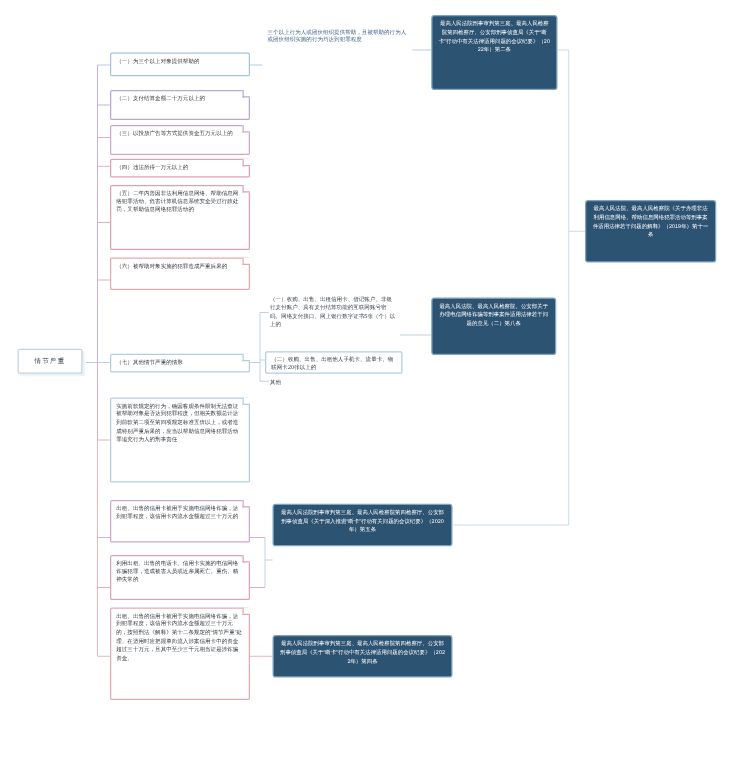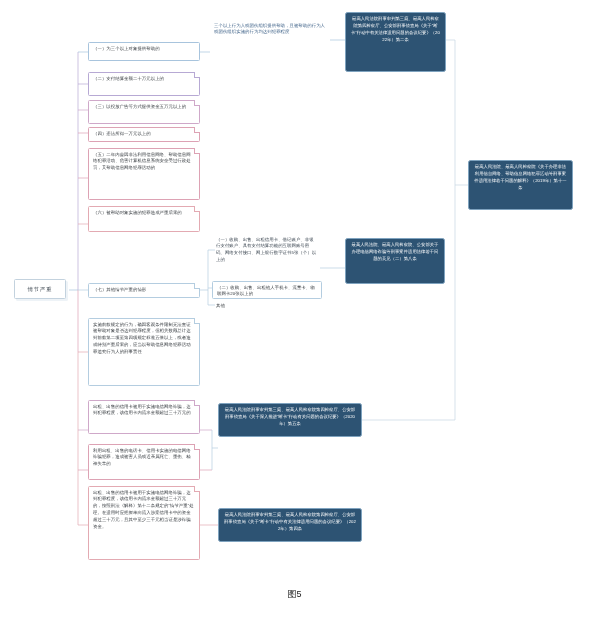--- a/index.html
+++ b/index.html
@@ -225,15 +225,14 @@
   </div>
 
   <div class="node n-dark" style="left:218px; top:403px; width:144px; height:34px;">
     <span>最高人民法院刑事审判第三庭、最高人民检察院第四检察厅、公安部刑事侦查局《关于深入推进“断卡”行动有关问题的会议纪要》（2020年）第五条</span>
   </div>
 
   <div class="node n-dark" style="left:218px; top:508px; width:144px; height:34px;">
     <span>最高人民法院刑事审判第三庭、最高人民检察院第四检察厅、公安部刑事侦查局《关于“断卡”行动中有关法律适用问题的会议纪要》（2022年）第四条</span>
   </div>
 
-  <div class="caption">图5</div>
 
 </div>
 
 </body></html>

